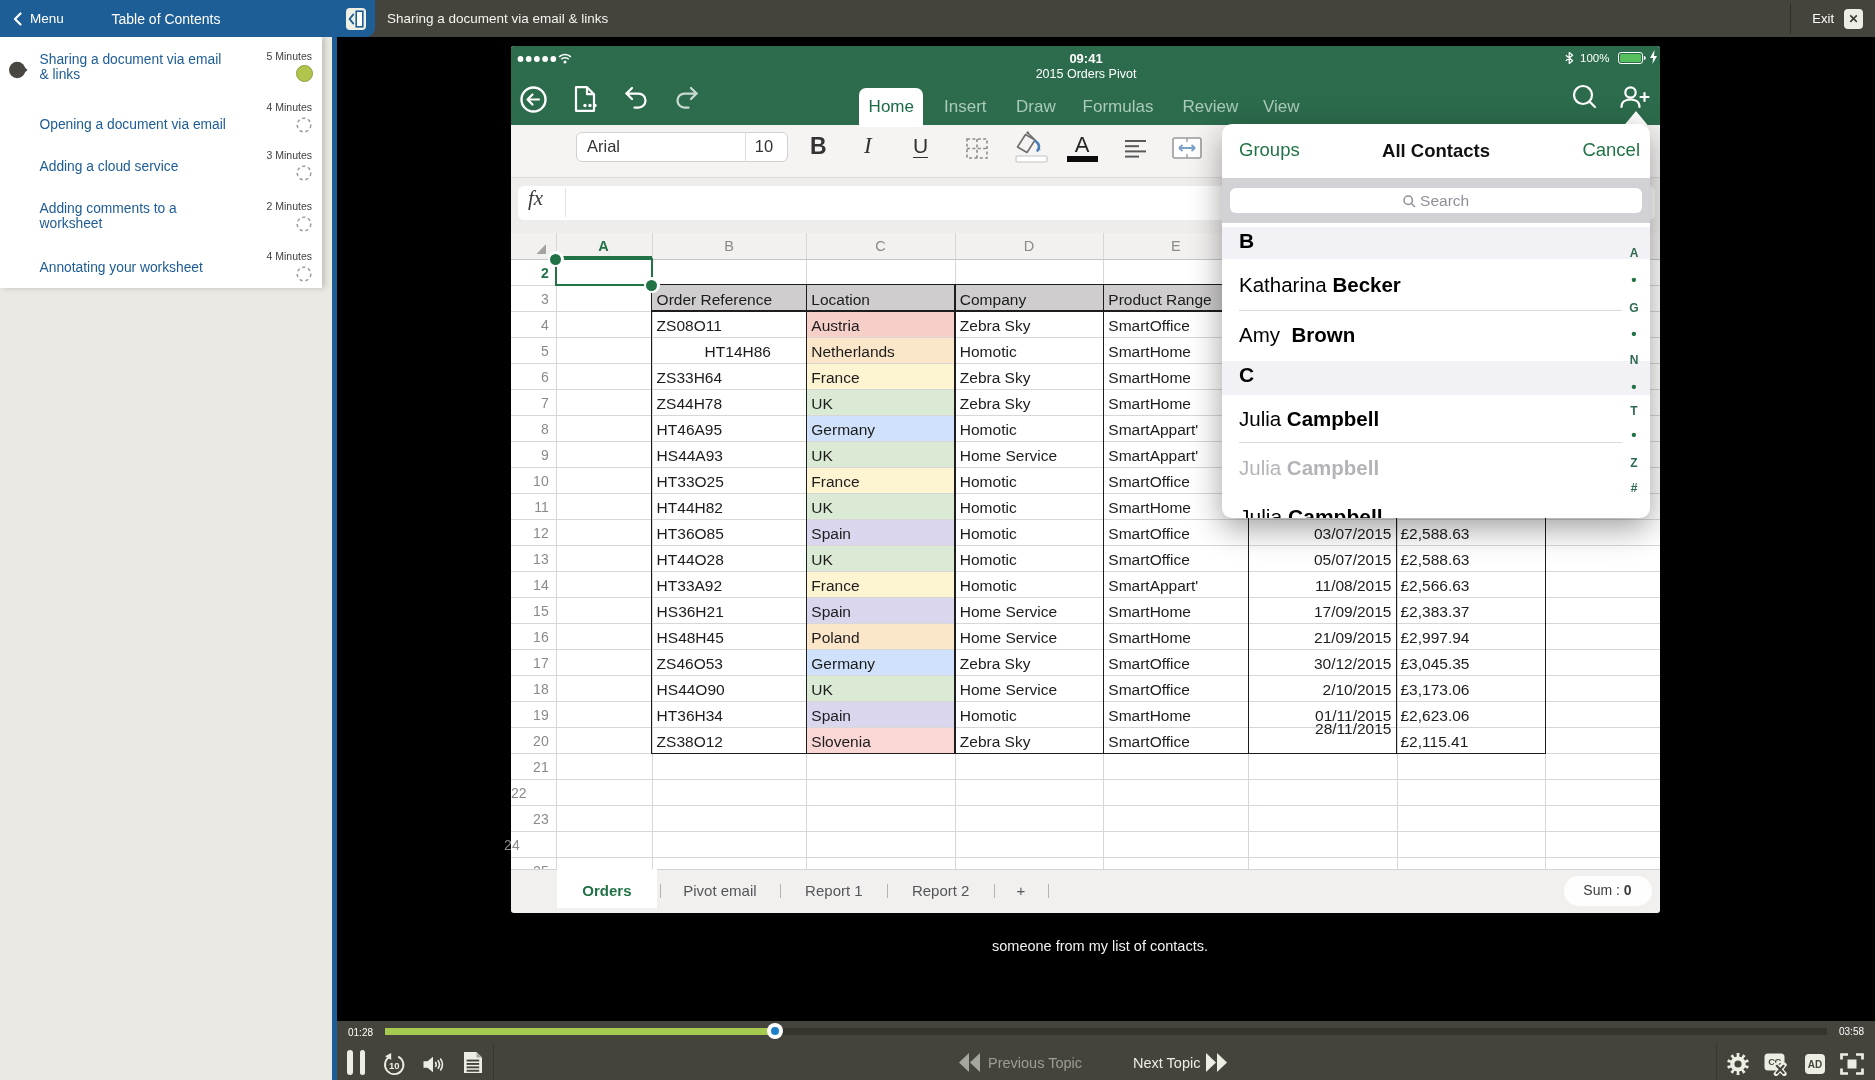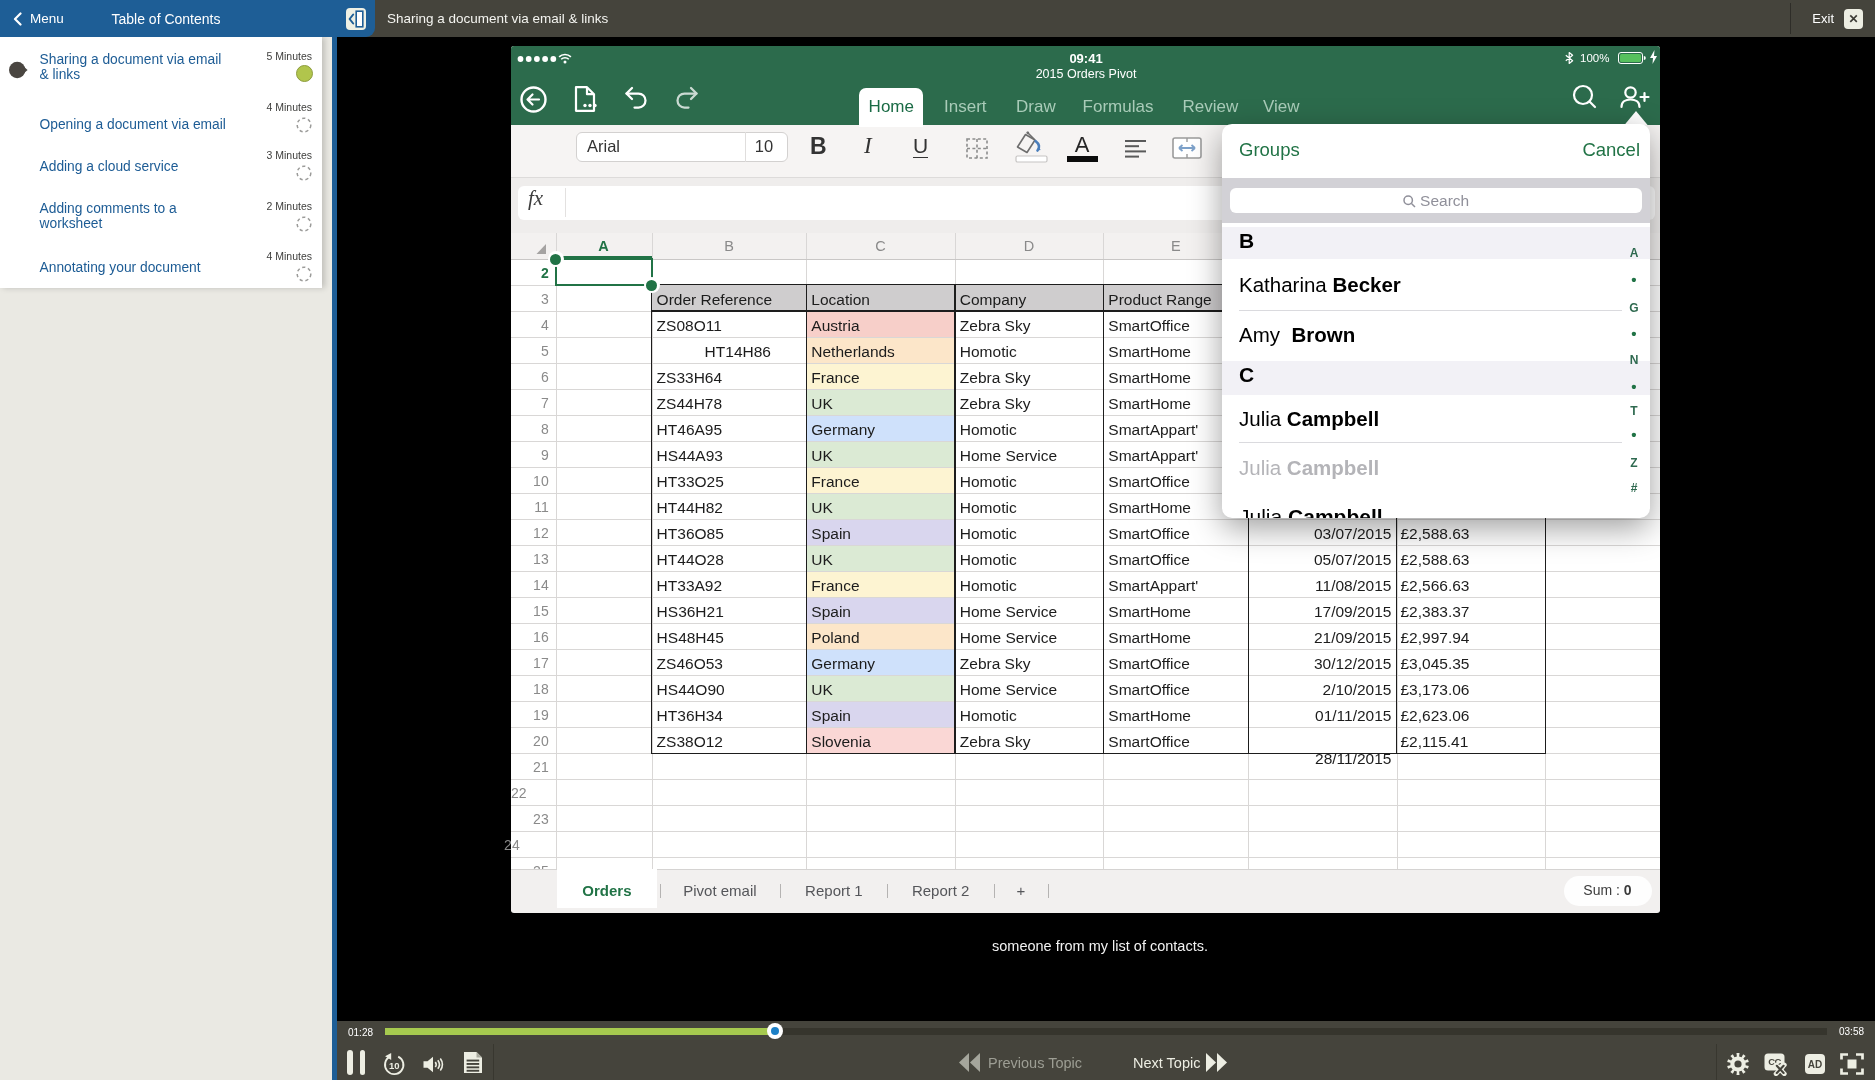--- a/index.html
+++ b/index.html
@@ -190,21 +190,21 @@
 <div style="position:absolute;left:811.3px;top:706.8px;font-size:15.5px;color:#1c1c1c;white-space:nowrap;">Spain</div>
 <div style="position:absolute;left:959.8px;top:706.8px;font-size:15.5px;color:#1c1c1c;white-space:nowrap;">Homotic</div>
 <div style="position:absolute;left:1108.3px;top:706.8px;font-size:15.5px;color:#1c1c1c;white-space:nowrap;">SmartHome</div>
 <div style="position:absolute;left:1248.3px;top:706.8px;width:143.20000000000005px;text-align:right;font-size:15.5px;color:#1c1c1c;white-space:nowrap;">01/11/2015</div>
 <div style="position:absolute;left:1400.5px;top:706.8px;font-size:15.5px;color:#1c1c1c;white-space:nowrap;">£2,623.06</div>
 <div style="position:absolute;left:807.3px;top:728.3px;width:147.5px;height:25.0px;background:#fad7d5;"></div>
 <div style="position:absolute;left:656.6px;top:732.8px;font-size:15.5px;color:#1c1c1c;white-space:nowrap;">ZS38O12</div>
 <div style="position:absolute;left:811.3px;top:732.8px;font-size:15.5px;color:#1c1c1c;white-space:nowrap;">Slovenia</div>
 <div style="position:absolute;left:959.8px;top:732.8px;font-size:15.5px;color:#1c1c1c;white-space:nowrap;">Zebra Sky</div>
 <div style="position:absolute;left:1108.3px;top:732.8px;font-size:15.5px;color:#1c1c1c;white-space:nowrap;">SmartOffice</div>
-<div style="position:absolute;left:1248.3px;top:750px;width:143.20000000000005px;text-align:right;font-size:15.5px;color:#1c1c1c;white-space:nowrap;">28/11/2015</div>
+<div style="position:absolute;left:1248.3px;top:720px;width:143.20000000000005px;text-align:right;font-size:15.5px;color:#1c1c1c;white-space:nowrap;">28/11/2015</div>
 <div style="position:absolute;left:1400.5px;top:732.8px;font-size:15.5px;color:#1c1c1c;white-space:nowrap;">£2,115.41</div>
 <div style="position:absolute;left:650.6px;top:284.3px;width:895.1px;height:469.99999999999994px;border:1.6px solid #1d1d1d;box-sizing:border-box;"></div>
 <div style="position:absolute;left:805.8px;top:285.3px;width:1.4px;height:467.99999999999994px;background:#1d1d1d;"></div>
 <div style="position:absolute;left:954.3px;top:285.3px;width:1.4px;height:467.99999999999994px;background:#1d1d1d;"></div>
 <div style="position:absolute;left:1102.8px;top:285.3px;width:1.4px;height:467.99999999999994px;background:#1d1d1d;"></div>
 <div style="position:absolute;left:1247.8px;top:285.3px;width:1.4px;height:467.99999999999994px;background:#1d1d1d;"></div>
 <div style="position:absolute;left:1396.0px;top:285.3px;width:1.4px;height:467.99999999999994px;background:#1d1d1d;"></div>
 <div style="position:absolute;left:651.6px;top:310.3px;width:893.1px;height:1.4px;background:#1d1d1d;"></div>
 <div style="position:absolute;left:554.7px;top:258.3px;width:97.89999999999998px;height:28.0px;border:2px solid #217346;box-sizing:border-box;"></div>
 <div style="position:absolute;left:547.7px;top:251.3px;width:16px;height:16px;border-radius:50%;background:#fff;"></div>
@@ -324,20 +324,21 @@
 <div style="position:absolute;left:887.4px;top:884px;width:1px;height:14px;background:#b5b3b2;"></div>
 <div style="position:absolute;left:994px;top:884px;width:1px;height:14px;background:#b5b3b2;"></div>
 <div style="position:absolute;left:1047.8px;top:884px;width:1px;height:14px;background:#b5b3b2;"></div>
 <div style="position:absolute;left:1563.5px;top:876px;width:88px;height:29.5px;background:#fefefe;border-radius:15px;"></div>
 <div style="position:absolute;left:1563.5px;top:882px;width:88px;text-align:center;font-size:14px;color:#3c3c3c;">Sum : <b>0</b></div>
 <svg style="position:absolute;left:1624px;top:110.5px;" width="24" height="14.5">
       <polygon points="12,0 24,14.5 0,14.5" fill="#fff"></polygon>
     </svg>
 <div style="position:absolute;left:1222px;top:124.4px;width:428px;height:394px;background:#fff;border-radius:10px;box-shadow:0 10px 32px rgba(0,0,0,0.38);overflow:hidden;">
 <div style="position:absolute;left:17px;top:15px;font-size:18.5px;color:#217346;">Groups</div>
+<div style="position:absolute;left:0;top:16px;width:428px;text-align:center;font-size:18.5px;font-weight:bold;color:#111;">All Contacts</div>
 <div style="position:absolute;right:10px;top:15px;font-size:18.5px;color:#217346;">Cancel</div>
 <div style="position:absolute;left:0;top:53.3px;width:428px;height:45.7px;background:#d2d1d6;"></div>
 <div style="position:absolute;left:8px;top:63.6px;width:412px;height:25px;background:#fff;border-radius:6px;"></div>
 <div style="position:absolute;left:0;top:67.5px;width:428px;text-align:center;font-size:15.5px;color:#90909a;">
 <svg width="13" height="13" viewBox="0 0 13 13" style="vertical-align:-2px;">
           <circle cx="5.2" cy="5.2" r="4.2" fill="none" stroke="#90909a" stroke-width="1.5"></circle>
           <path d="M8.5 8.5 L12 12" stroke="#90909a" stroke-width="1.5"></path>
         </svg> Search</div>
 <div style="position:absolute;left:0;top:103px;width:428px;height:31.9px;background:#f2f1f6;"></div>
 <div style="position:absolute;left:17px;top:105px;font-size:21px;font-weight:bold;color:#000;">B</div>
@@ -441,21 +442,21 @@
 <div style="position:absolute;left:39.5px;top:158.5px;width:240px;font-size:13.8px;line-height:15.4px;color:#1d5c95;">Adding a cloud service</div>
 <div style="position:absolute;left:230px;top:149px;width:82px;text-align:right;font-size:10.5px;color:#3e3e3c;">3 Minutes</div>
 <svg style="position:absolute;left:296px;top:164.5px;" width="16" height="16">
       <circle cx="8" cy="8" r="6.8" fill="none" stroke="#9b9b99" stroke-width="1.5" stroke-dasharray="3.2 2.8"></circle>
     </svg>
 <div style="position:absolute;left:39.5px;top:201px;width:240px;font-size:13.8px;line-height:15.4px;color:#1d5c95;">Adding comments to a<br>worksheet</div>
 <div style="position:absolute;left:230px;top:199.5px;width:82px;text-align:right;font-size:10.5px;color:#3e3e3c;">2 Minutes</div>
 <svg style="position:absolute;left:296px;top:215.5px;" width="16" height="16">
       <circle cx="8" cy="8" r="6.8" fill="none" stroke="#9b9b99" stroke-width="1.5" stroke-dasharray="3.2 2.8"></circle>
     </svg>
-<div style="position:absolute;left:39.5px;top:259.5px;width:240px;font-size:13.8px;line-height:15.4px;color:#1d5c95;">Annotating your document</div>
+<div style="position:absolute;left:39.5px;top:259.5px;width:240px;font-size:13.8px;line-height:15.4px;color:#1d5c95;">Annotating your worksheet</div>
 <div style="position:absolute;left:230px;top:249.5px;width:82px;text-align:right;font-size:10.5px;color:#3e3e3c;">4 Minutes</div>
 <svg style="position:absolute;left:296px;top:265.5px;" width="16" height="16">
       <circle cx="8" cy="8" r="6.8" fill="none" stroke="#9b9b99" stroke-width="1.5" stroke-dasharray="3.2 2.8"></circle>
     </svg>
 <div style="position:absolute;left:0;top:0;width:1875px;height:37px;background:#45443c;"></div>
 <div style="position:absolute;left:0;top:0;width:332px;height:37px;background:#1e5e96;"></div>
 <div style="position:absolute;left:332px;top:0;width:43px;height:37px;background:#1e5e96;border-radius:0 0 9px 0;"></div>
 <svg style="position:absolute;left:13px;top:11.5px;" width="9" height="14" viewBox="0 0 9 14">
 <path d="M7.5 1.5 L2 7 L7.5 12.5" stroke="#fff" stroke-width="2.2" fill="none" stroke-linecap="round" stroke-linejoin="round"></path>
     </svg>

